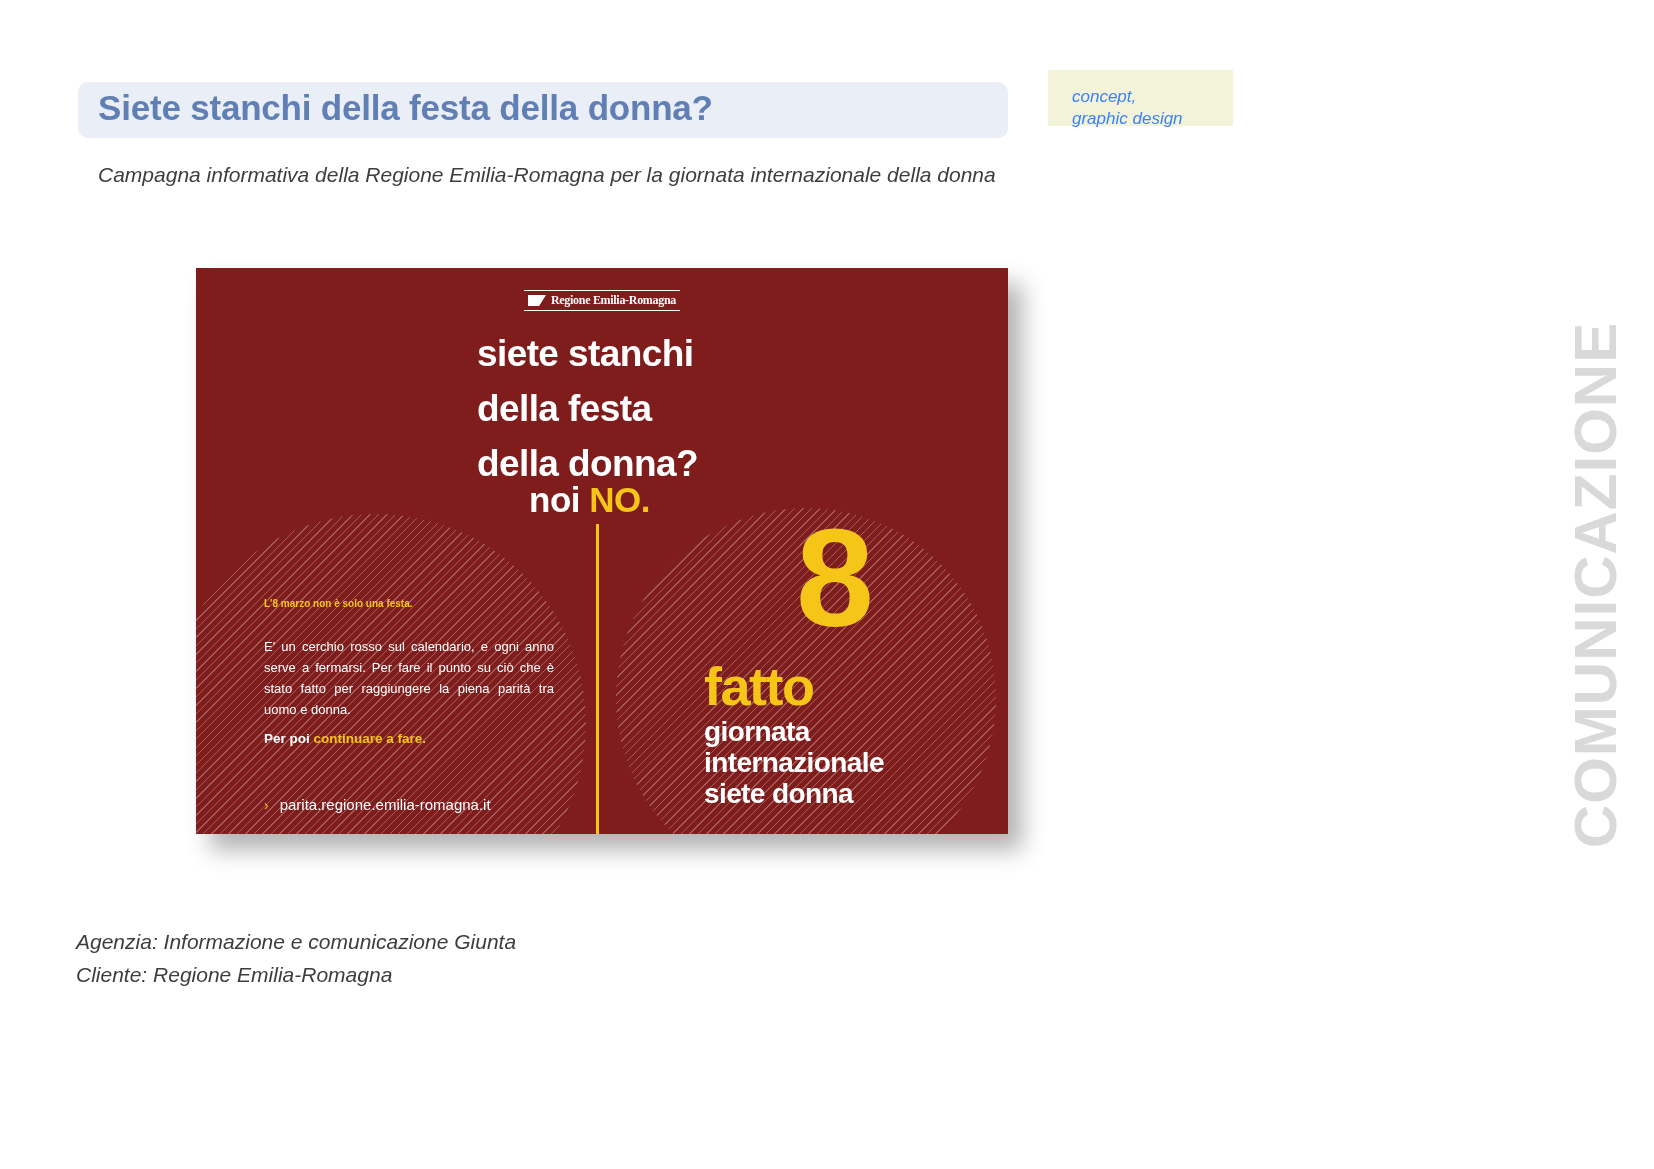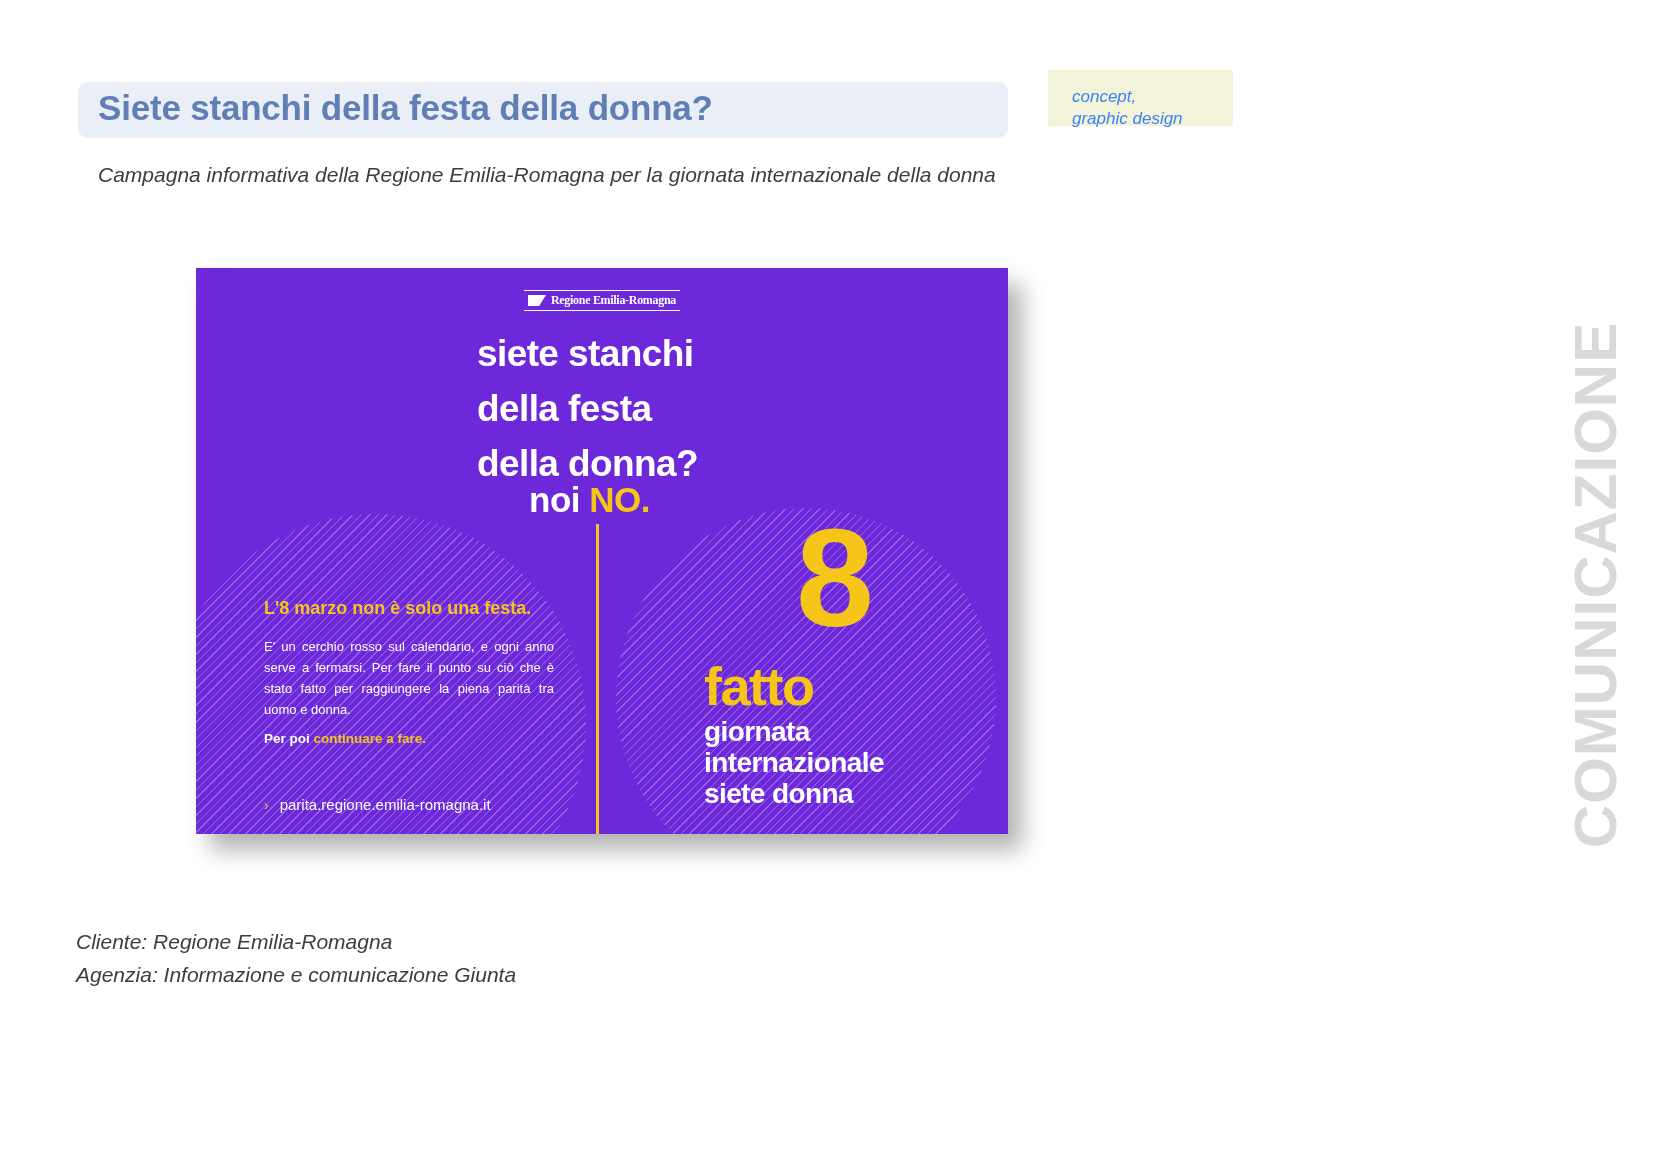--- a/index.html
+++ b/index.html
@@ -68,21 +68,21 @@
     position: absolute;
     left: 196px;
     top: 268px;
     width: 812px;
     height: 566px;
     box-shadow: 14px 16px 22px rgba(0,0,0,0.30);
   }
   .poster {
     position: absolute;
     inset: 0;
-    background: #6d28d9;
+    background: #7f1d1d;
     overflow: hidden;
   }
   
   .circle {
     position: absolute;
     border-radius: 50%;
     background-image: repeating-linear-gradient(
         135deg,
         rgba(255,255,255,0.28) 0px,
         rgba(255,255,255,0.28) 1px,
@@ -155,21 +155,21 @@
     color: #ffffff;
     letter-spacing: -0.5px;
   }
   .noi b { color: #f5c518; margin-top: 32px; }
 
   .body-lead {
     position: absolute;
     left: 68px;
     top: 330px;
     color: #f5c518;
-    font-size: 18px;
+    font-size: 10px;
     font-weight: bold;
     white-space: nowrap;
   }
   .body-copy {
     position: absolute;
     left: 68px;
     top: 368px;
     width: 290px;
     color: #ffffff;
     font-size: 13px;
@@ -295,17 +295,17 @@
 
     <div class="big-eight">8</div>
     <div class="marzo">fatto</div>
     <div class="giornata">giornata
 internazionale
 siete donna</div>
   </div>
 </div>
 
 <div class="meta">
+  <div>Agenzia: Informazione e comunicazione Giunta</div>
   <div>Cliente: Regione Emilia-Romagna</div>
-  <div>Agenzia: Informazione e comunicazione Giunta</div>
 </div>
 
 <div class="side-label">COMUNICAZIONE</div>
 
 </body></html>

